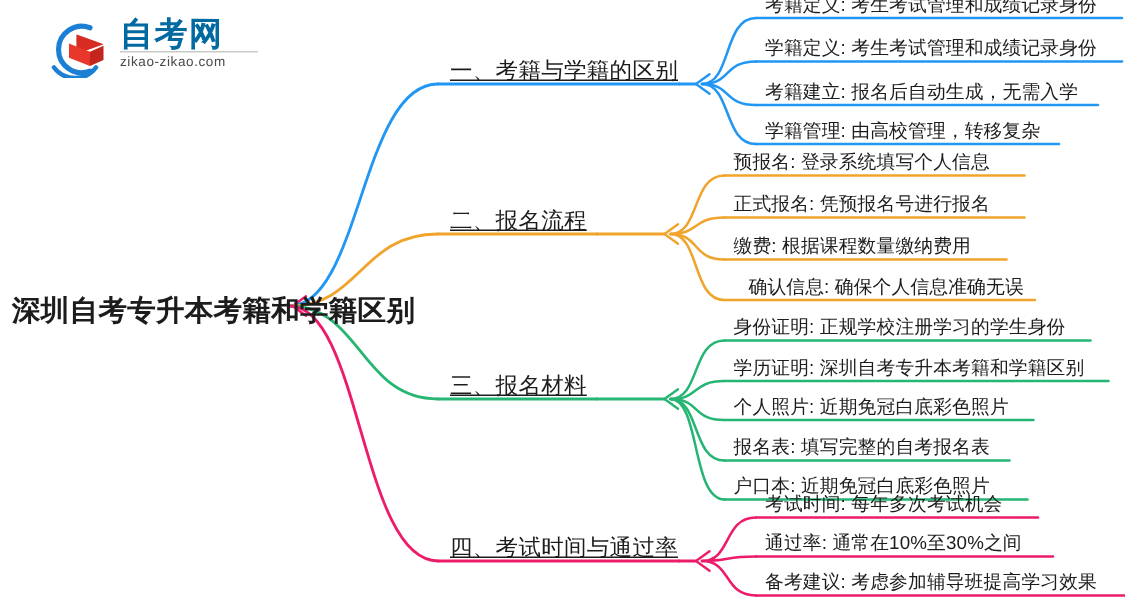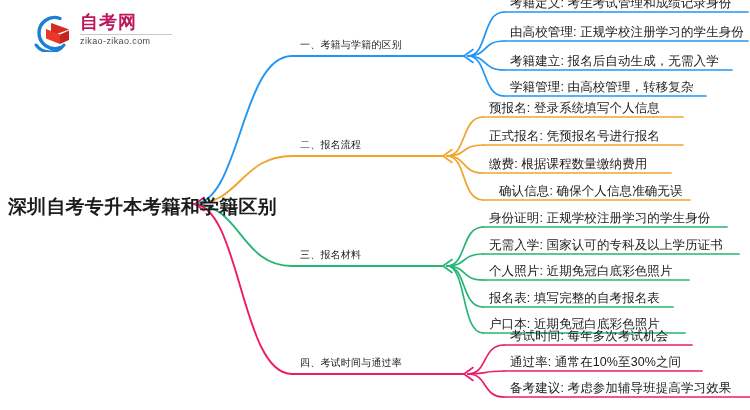--- a/index.html
+++ b/index.html
@@ -30,23 +30,23 @@
     width: 44px;
     height: 38px;
   }
   #logo .wordmark {
     position: absolute;
     left: 50px;
     top: 0px;
     width: 92px;
   }
   #logo .cn {
-    font-size: 18px;
+    font-size: 22px;
     font-weight: bold;
-    color: #be185d;
+    color: #0369a1;
     letter-spacing: 1px;
     line-height: 21px;
     white-space: nowrap;
   }
   #logo .rule {
     height: 1px;
     background: #c9c9c9;
     margin: 1px 0 1px 0;
   }
   #logo .en {
@@ -69,22 +69,23 @@
     white-space: nowrap;
     color: #1c1c1c;
     font-family: "Liberation Sans", "DejaVu Sans", sans-serif;
   }
   .root-text {
     font-size: 19px;
     font-weight: bold;
     letter-spacing: .2px;
   }
   .branch-text {
-    font-size: 10px;
+    font-size: 15px;
     letter-spacing: .2px;
+    text-decoration: underline;
   }
   .leaf-text {
     font-size: 12.5px;
     letter-spacing: .1px;
   }
 </style>
 </head>
 <body>
 
 <div id="page">
@@ -156,31 +157,31 @@
         <path d="M 504 371 L 702 371" fill="none" stroke="#ec1c6a" stroke-width="1.7" stroke-linecap="round"></path>
         <path d="M 468 374 C 487.8 374, 482 397, 504 397" fill="none" stroke="#ec1c6a" stroke-width="1.7" stroke-linecap="round"></path>
         <path d="M 504 397 L 752 397" fill="none" stroke="#ec1c6a" stroke-width="1.7" stroke-linecap="round"></path>
       </g>
   </svg>
 
   <div id="labels">
       <div class="node-text root-text" style="left: 8px; top: 194px;">深圳自考专升本考籍和学籍区别</div>
       <div class="node-text branch-text" style="left: 300px; top: 38px;">一、考籍与学籍的区别</div>
       <div class="node-text leaf-text" style="left: 510px; top: -5px;">考籍定义: 考生考试管理和成绩记录身份</div>
-      <div class="node-text leaf-text" style="left: 510px; top: 24px;">由高校管理: 正规学校注册学习的学生身份</div>
+      <div class="node-text leaf-text" style="left: 510px; top: 24px;">学籍定义: 考生考试管理和成绩记录身份</div>
       <div class="node-text leaf-text" style="left: 510px; top: 53px;">考籍建立: 报名后自动生成，无需入学</div>
       <div class="node-text leaf-text" style="left: 510px; top: 79px;">学籍管理: 由高校管理，转移复杂</div>
       <div class="node-text branch-text" style="left: 300px; top: 138px; text-align: center;">二、报名流程</div>
       <div class="node-text leaf-text" style="left: 489px; top: 100px;">预报名: 登录系统填写个人信息</div>
       <div class="node-text leaf-text" style="left: 489px; top: 128px;">正式报名: 凭预报名号进行报名</div>
       <div class="node-text leaf-text" style="left: 489px; top: 156px;">缴费: 根据课程数量缴纳费用</div>
       <div class="node-text leaf-text" style="left: 489px; top: 183px; margin-left: 10px;">确认信息: 确保个人信息准确无误</div>
       <div class="node-text branch-text" style="left: 300px; top: 248px;">三、报名材料</div>
       <div class="node-text leaf-text" style="left: 489px; top: 210px;">身份证明: 正规学校注册学习的学生身份</div>
-      <div class="node-text leaf-text" style="left: 489px; top: 237px;">无需入学: 国家认可的专科及以上学历证书</div>
+      <div class="node-text leaf-text" style="left: 489px; top: 237px;">学历证明: 深圳自考专升本考籍和学籍区别</div>
       <div class="node-text leaf-text" style="left: 489px; top: 263px; text-align: center;">个人照片: 近期免冠白底彩色照片</div>
       <div class="node-text leaf-text" style="left: 489px; top: 290px;">报名表: 填写完整的自考报名表</div>
       <div class="node-text leaf-text" style="left: 489px; top: 316px;">户口本: 近期免冠白底彩色照片</div>
       <div class="node-text branch-text" style="left: 300px; top: 356px;">四、考试时间与通过率</div>
       <div class="node-text leaf-text" style="left: 510px; top: 328px; text-align: center;">考试时间: 每年多次考试机会</div>
       <div class="node-text leaf-text" style="left: 510px; top: 354px;">通过率: 通常在10%至30%之间</div>
       <div class="node-text leaf-text" style="left: 510px; top: 380px;">备考建议: 考虑参加辅导班提高学习效果</div>
     </div>
 
 </div>

